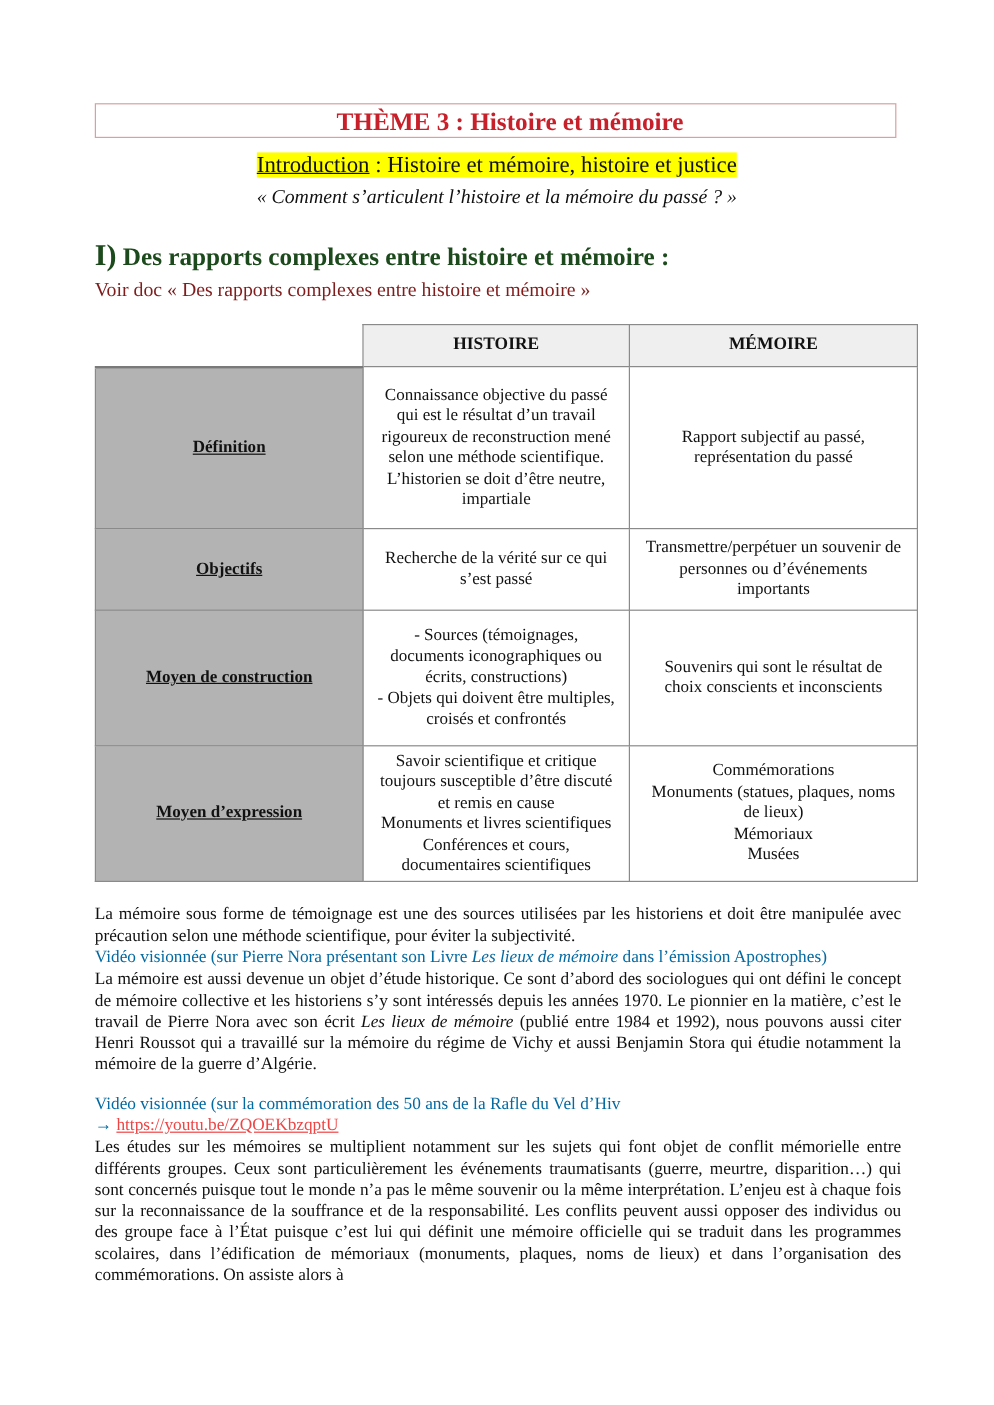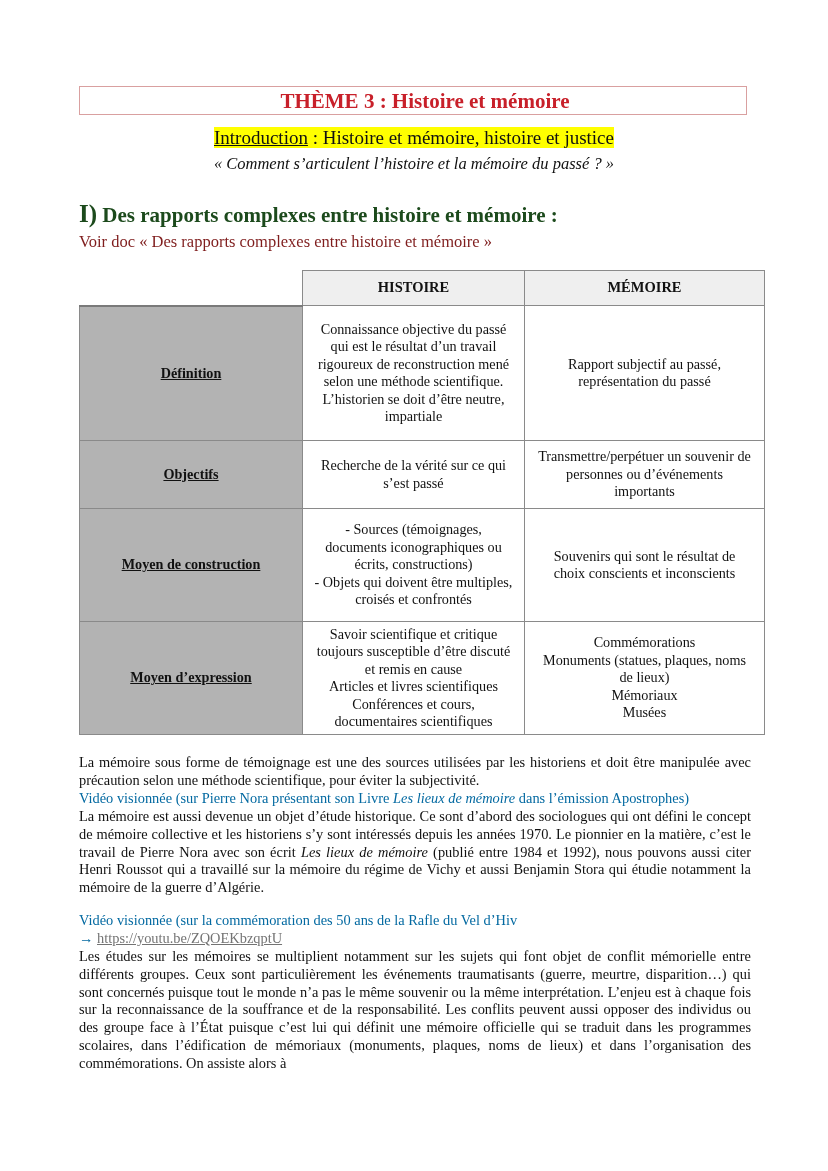--- a/index.html
+++ b/index.html
@@ -17,21 +17,21 @@
   .section-heading .num { font-size: 25px; }
   .voir-doc { position: absolute; top: 232px; left: 0; color: #7f1d1d; font-size: 16.5px; }
   table.cmp { position: absolute; top: 270px; left: 0; width: 686px; border-collapse: collapse; font-size: 14.2px; line-height: 17.5px; }
   table.cmp td, table.cmp th { border: 1px solid #8a8a8a; text-align: center; vertical-align: middle; padding: 2px 4px; }
   table.cmp th.empty { border: none; border-bottom: 2px solid #7a7a7a; background: #fff; }
   table.cmp th.colh { background: #efefef; font-weight: bold; height: 30px; font-size: 14.5px; }
   table.cmp td.rowh { background: #b3b3b3; font-weight: bold; text-decoration: underline; width: 214px; margin-left: 26px; }
   table.cmp td.c1 { width: 213px; }
   .body-text { position: absolute; left: 0; width: 672px; font-size: 14.4px; line-height: 17.8px; }
   .blue { color: #0369a1; }
-  .link { color: #737373; text-decoration: underline; }
+  .link { color: #ef4444; text-decoration: underline; }
   .justify { text-align: justify; }
 </style>
 </head>
 <body>
 
 <div class="page">
 
   <div class="theme-box">
     <span class="theme-title">THÈME 3 : Histoire et mémoire</span>
   </div>
@@ -95,21 +95,21 @@
             <div>Souvenirs qui sont le résultat de</div>
             <div>choix conscients et inconscients</div>
           </td>
         </tr>
         <tr style="height: 113px;">
           <td class="rowh">Moyen d’expression</td>
           <td class="c1">
             <div>Savoir scientifique et critique</div>
             <div>toujours susceptible d’être discuté</div>
             <div>et remis en cause</div>
-            <div>Articles et livres scientifiques</div>
+            <div>Monuments et livres scientifiques</div>
             <div>Conférences et cours,</div>
             <div>documentaires scientifiques</div>
           </td>
           <td class="c2">
             <div>Commémorations</div>
             <div>Monuments (statues, plaques, noms</div>
             <div>de lieux)</div>
             <div>Mémoriaux</div>
             <div>Musées</div>
           </td>

